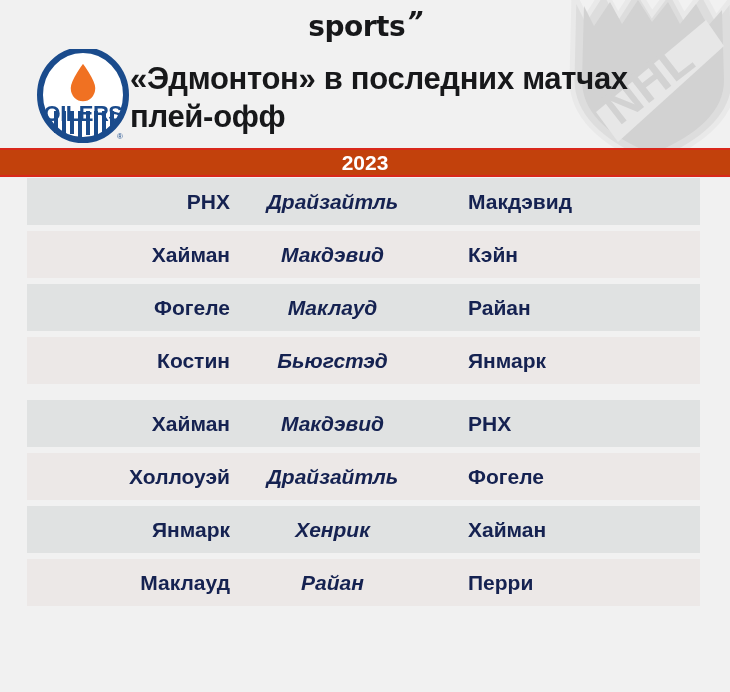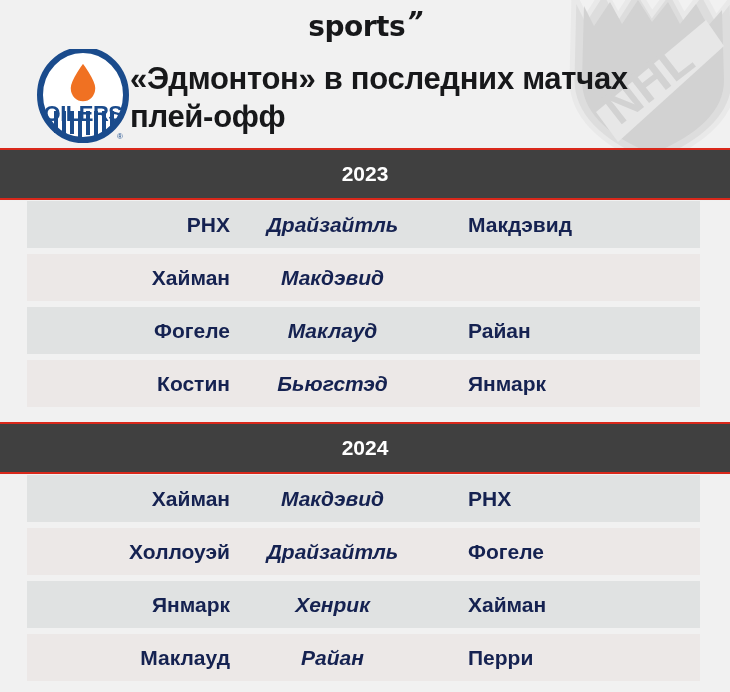--- a/index.html
+++ b/index.html
@@ -80,22 +80,22 @@
     font-size: 31px;
     line-height: 38px;
     font-weight: bold;
     color: #17181a;
     letter-spacing: -0.3px;
   }
 
   
   .season-band {
     position: relative;
-    height: 52px;
-    background: #404040;
+    height: 29px;
+    background: #c2410c;
     border-top: 2px solid #d9281b;
     border-bottom: 2px solid #d9281b;
     color: #ffffff;
     font-size: 21px;
     font-weight: bold;
     display: flex;
     align-items: center;
     justify-content: center;
     z-index: 3;
     box-sizing: border-box;
@@ -197,40 +197,38 @@
 
     <div class="row odd">
       <div class="cell c1">РНХ</div>
       <div class="cell c2">Драйзайтль</div>
       <div class="cell c3">Макдэвид</div>
     </div>
 
     <div class="row even">
       <div class="cell c1">Хайман</div>
       <div class="cell c2">Макдэвид</div>
+      <div class="cell c3">Кэйн</div>
     </div>
 
     <div class="row odd">
       <div class="cell c1">Фогеле</div>
       <div class="cell c2">Маклауд</div>
       <div class="cell c3">Райан</div>
     </div>
 
     <div class="row even">
       <div class="cell c1">Костин</div>
       <div class="cell c2">Бьюгстэд</div>
       <div class="cell c3">Янмарк</div>
     </div>
   </div>
 
   <div class="spacer-2024"></div>
 
-  <div class="season-band">
-    <span>2024</span>
-  </div>
   <div class="season-table">
 
     <div class="row odd">
       <div class="cell c1">Хайман</div>
       <div class="cell c2">Макдэвид</div>
       <div class="cell c3">РНХ</div>
     </div>
 
     <div class="row even">
       <div class="cell c1">Холлоуэй</div>

